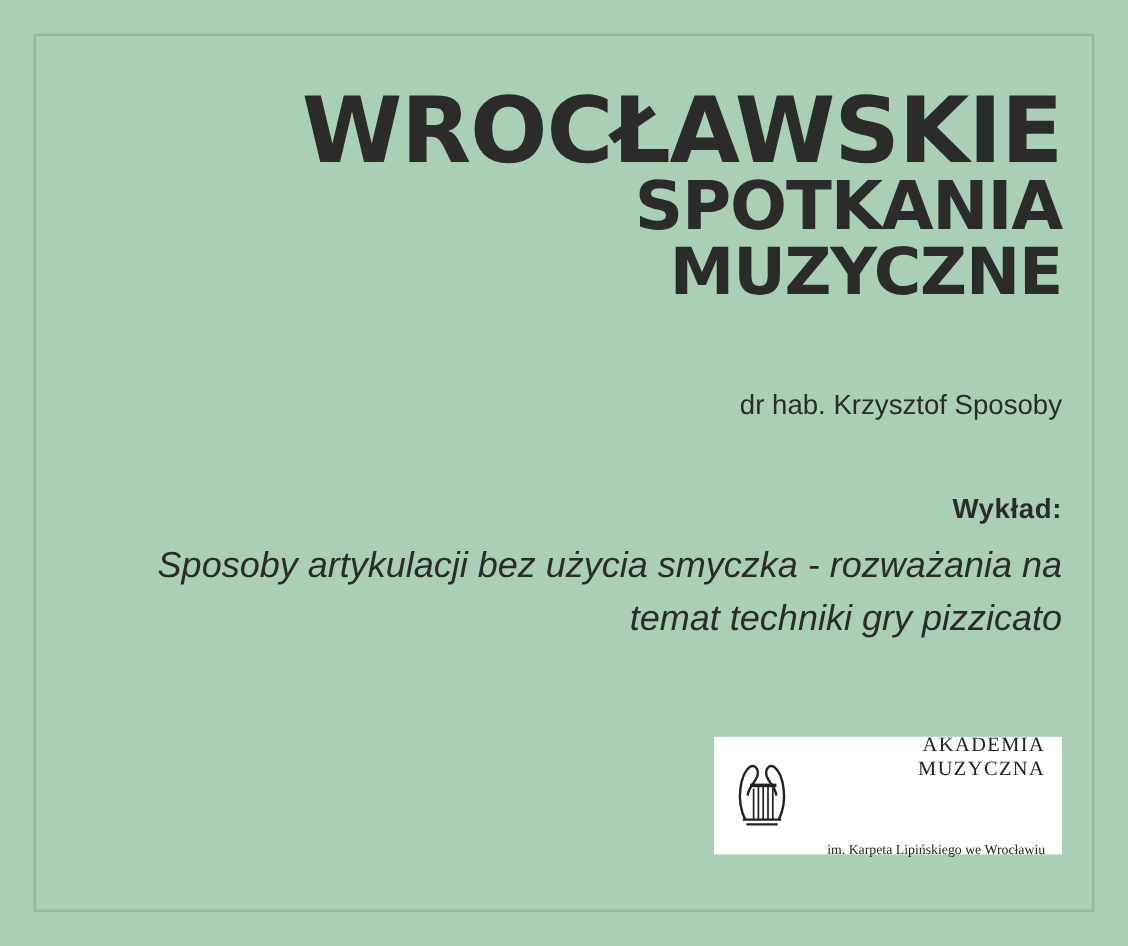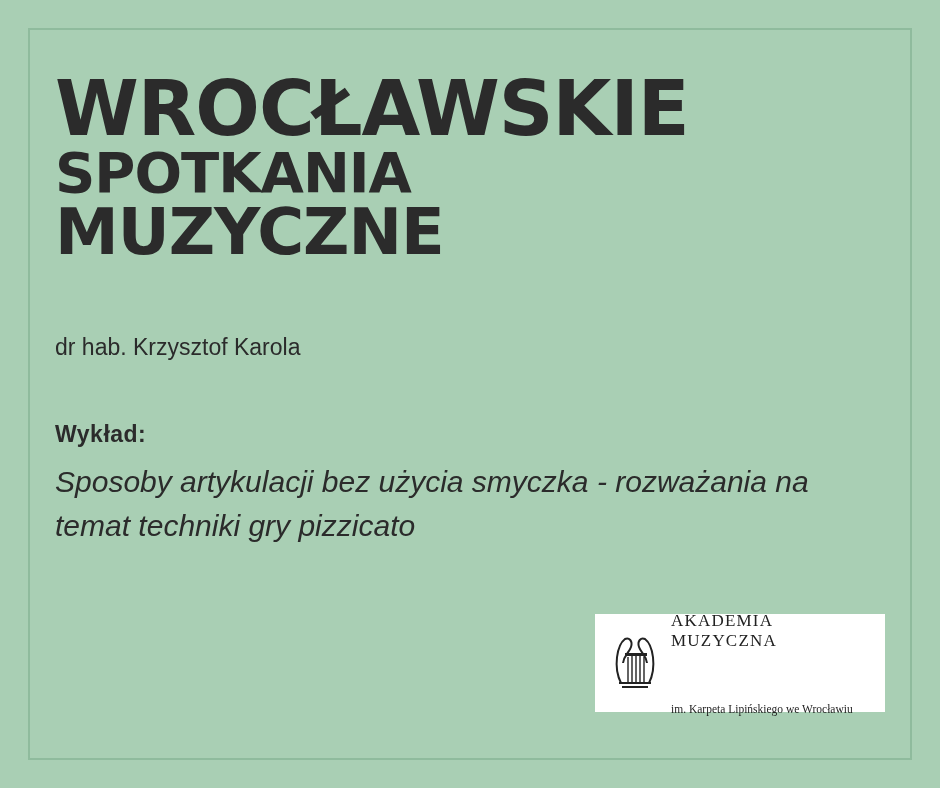--- a/index.html
+++ b/index.html
@@ -12,20 +12,21 @@
     background: #a9cfb4;
     font-family: "Liberation Sans", sans-serif;
     overflow: hidden;
   }
   .poster {
     position: relative;
     width: 940px;
     height: 788px;
     background: #a9cfb4;
     box-sizing: border-box;
+    text-align: right;
   }
   .inner-frame {
     position: absolute;
     left: 28px;
     top: 28px;
     right: 28px;
     bottom: 28px;
     border: 2px solid #8fbb9d;
     box-sizing: border-box;
   }
@@ -45,21 +46,21 @@
     letter-spacing: -1px;
     margin: 0;
     text-transform: uppercase;
   }
   .title .line {
     display: block;
     white-space: nowrap;
   }
   .title .line-1 { font-size: 76px; }
   .title .line-2 { font-size: 56px; }
-  .title .line-3 { font-size: 64px; }
+  .title .line-3 { font-size: 54px; }
 
   .author {
     margin-top: 70px;
     font-size: 23px;
     color: #2b2b2b;
     font-family: "Liberation Sans", sans-serif;
   }
   .lecture-label {
     margin-top: 60px;
     font-size: 23px;
@@ -122,21 +123,21 @@
   <div class="inner-frame"></div>
 
   <div class="content">
 
     <h1 class="title">
       <span class="line line-1">WROCŁAWSKIE</span>
       <span class="line line-2">SPOTKANIA</span>
       <span class="line line-3">MUZYCZNE</span>
     </h1>
 
-    <div class="author">dr hab. Krzysztof Karola</div>
+    <div class="author">dr hab. Krzysztof Sposoby</div>
 
     <div class="lecture-label">Wykład:</div>
 
     <div class="lecture-text"> Sposoby artykulacji bez użycia smyczka - rozważania na temat techniki gry pizzicato</div>
 
     <div class="logo-box">
       <div class="logo-mark">
         <svg width="48" height="60" viewBox="0 0 48 60" aria-hidden="true">
           <g stroke="#222" stroke-width="2" fill="none">
             <path d="M10 50 C2 34, 6 12, 14 6 C18 4, 22 8, 20 14 C18 20, 13 22, 12 30"></path>

